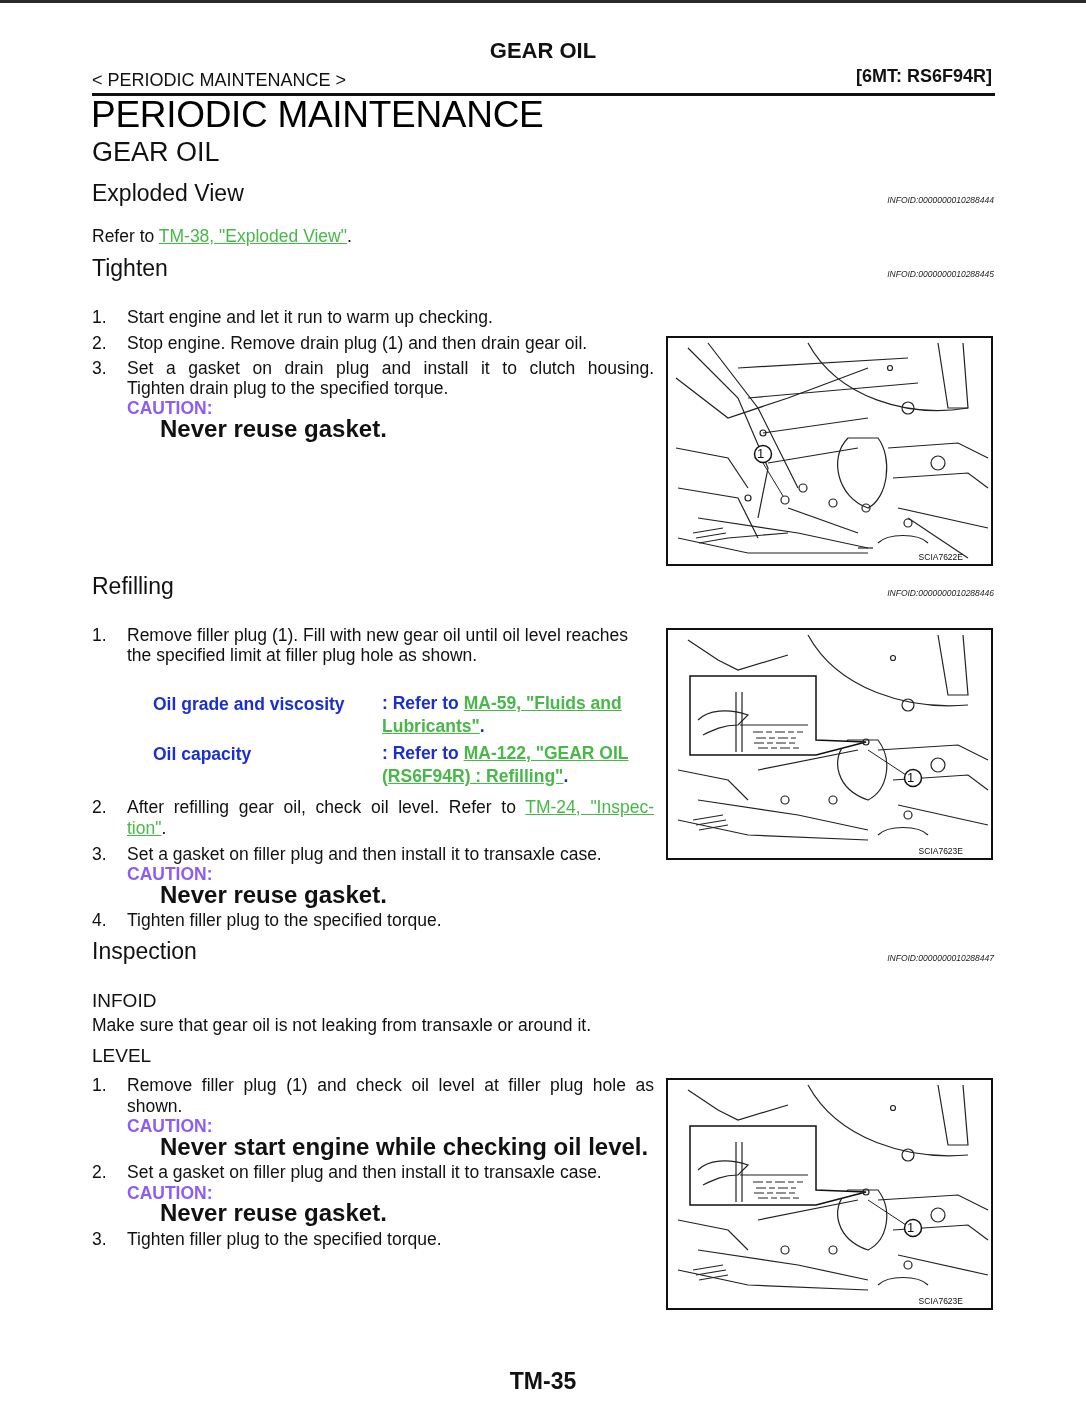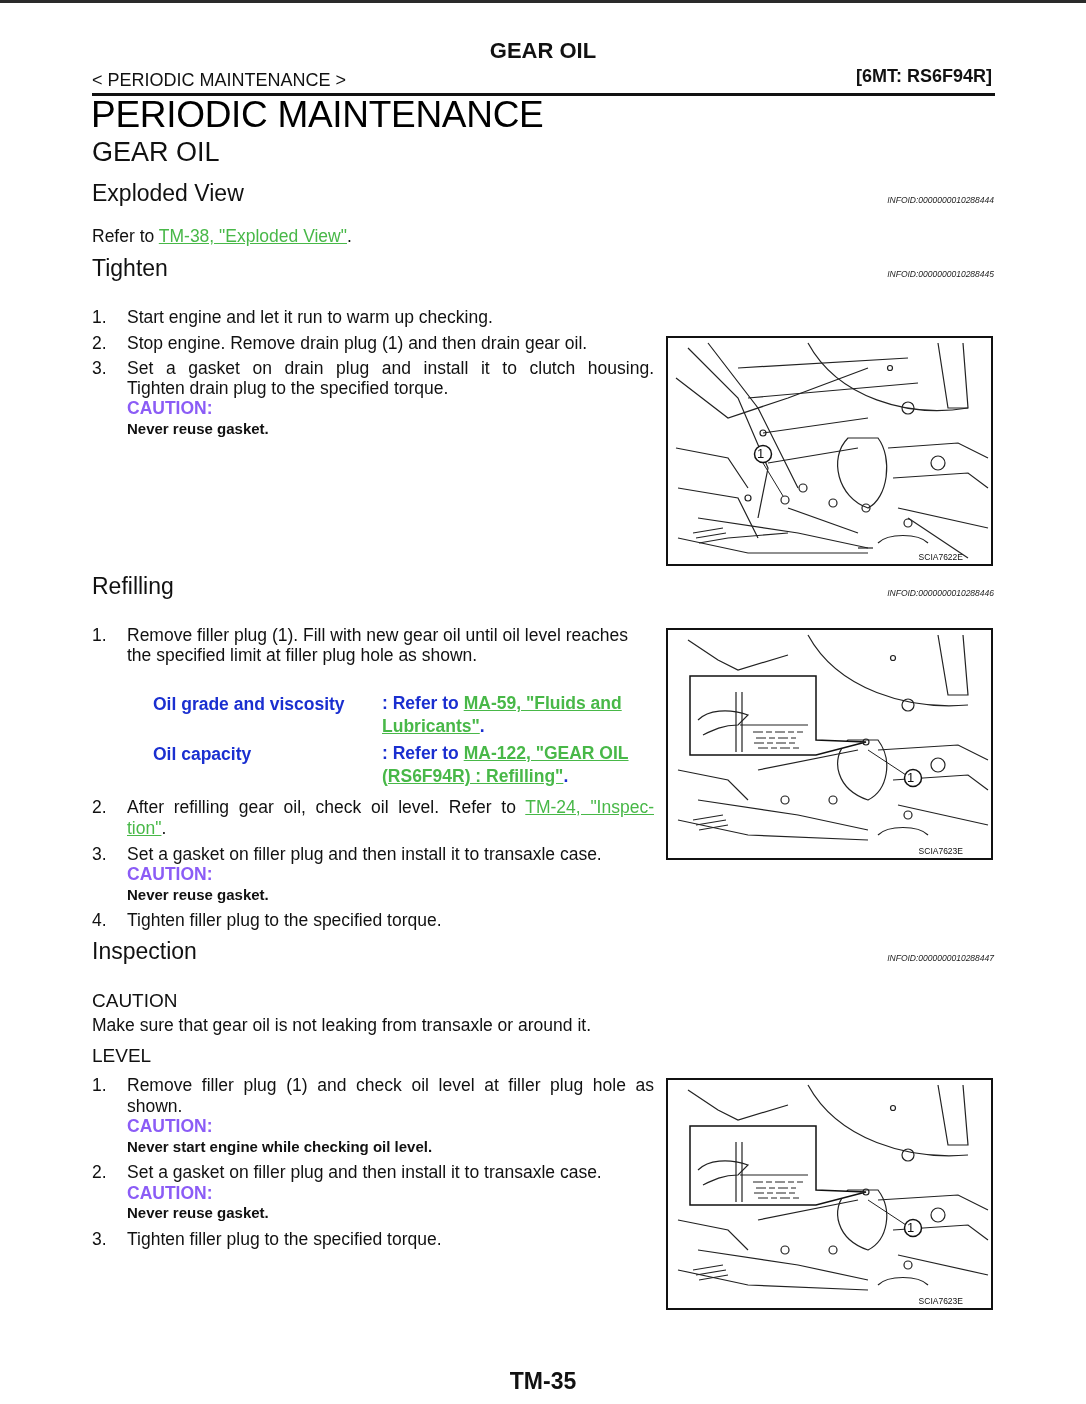--- a/index.html
+++ b/index.html
@@ -14,21 +14,21 @@
   .h-blue { left: 91px; top: 94px; font-size: 37px; color: #000000; letter-spacing: -0.3px; }
   .h2 { left: 92px; top: 137px; font-size: 27px; }
   .h3 { left: 92px; font-size: 23px; }
   .infoid { right: 92px; font-size: 8.5px; font-style: italic; color: #222; }
   .p { font-size: 17.5px; line-height: 20.5px; }
   .link { color: #48b848; text-decoration: underline; }
   .num { position: absolute; left: 92px; font-size: 17.5px; }
   .body-text { position: absolute; left: 127px; width: 527px; font-size: 17.5px; line-height: 20.5px; }
   .justify { text-align: justify; text-align-last: justify; }
   .caution { color: #8b5cf6; font-weight: bold; font-size: 17.5px; }
-  .bold { font-weight: bold; font-size: 15px; }
+  .bold { font-weight: bold; font-size: 24px; margin-left: 33px; }
   .spec-label { color: #1a2fd0; font-weight: bold; font-size: 17.5px; }
   .spec-val { color: #1a2fd0; font-weight: bold; font-size: 17.5px; line-height: 22.5px; }
   .spec-val .link { color: #48b848; }
   .figure { position: absolute; border: 2px solid #111; background: #fff; overflow: hidden; }
   .figure svg { display: block; }
   .fig-caption { position: absolute; right: 28px; bottom: 2px; font-size: 8.5px; color: #111; }
   .footer { left: 0; width: 1086px; top: 1368px; text-align: center; font-weight: bold; font-size: 23px; }
 </style>
 </head>
 <body>
@@ -163,21 +163,21 @@
     <line x1="200" y1="120" x2="238" y2="145" stroke="#222" stroke-width="1"></line>
     <circle cx="245" cy="148" r="8.5" fill="#fff" stroke="#111" stroke-width="1.5"></circle>
   </svg>
   <div style="position:absolute; left:239px; top:140px; font-size:13px;">1</div>
   <div class="fig-caption">SCIA7623E</div>
 </div>
 
 <div class="abs h3" style="top:938px">Inspection</div>
 <div class="abs infoid" style="top:953px">INFOID:0000000010288447</div>
 
-<div class="abs" style="left:92px; top:990px; font-size:19px">CAUTION</div>
+<div class="abs" style="left:92px; top:990px; font-size:19px">INFOID</div>
 <div class="abs p" style="left:92px; top:1015px">Make sure that gear oil is not leaking from transaxle or around it.</div>
 <div class="abs" style="left:92px; top:1045px; font-size:19px">LEVEL</div>
 
 <div class="num" style="top:1075px">1.</div>
 <div class="body-text justify" style="top:1075px">Remove filler plug (1) and check oil level at filler plug hole as</div>
 <div class="body-text" style="top:1096px">shown.</div>
 <div class="body-text caution" style="top:1116px">CAUTION:</div>
 <div class="body-text bold" style="top:1137px">Never start engine while checking oil level.</div>
 
 <div class="num" style="top:1162px">2.</div>

